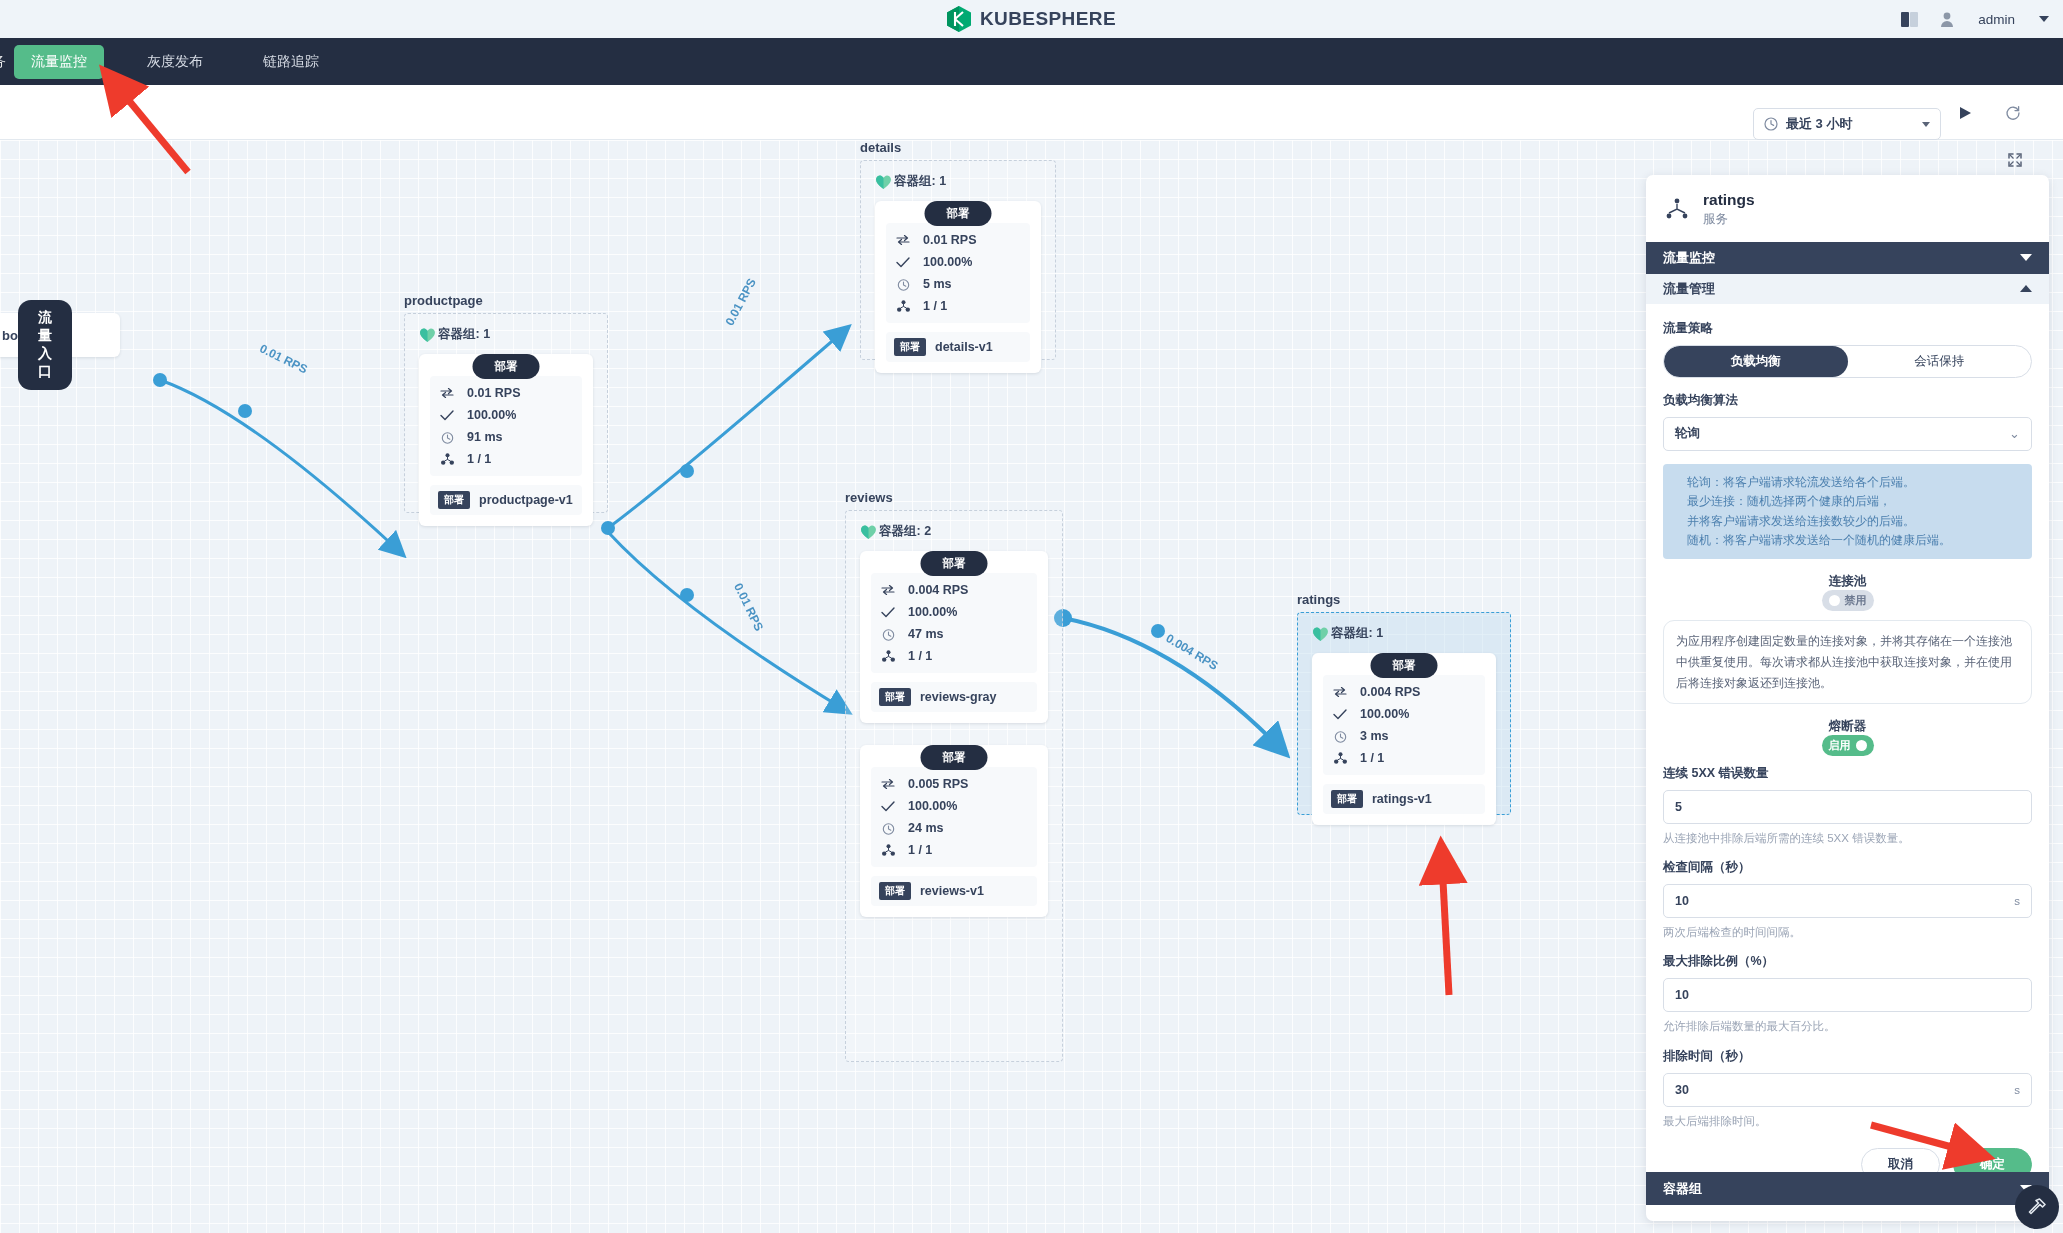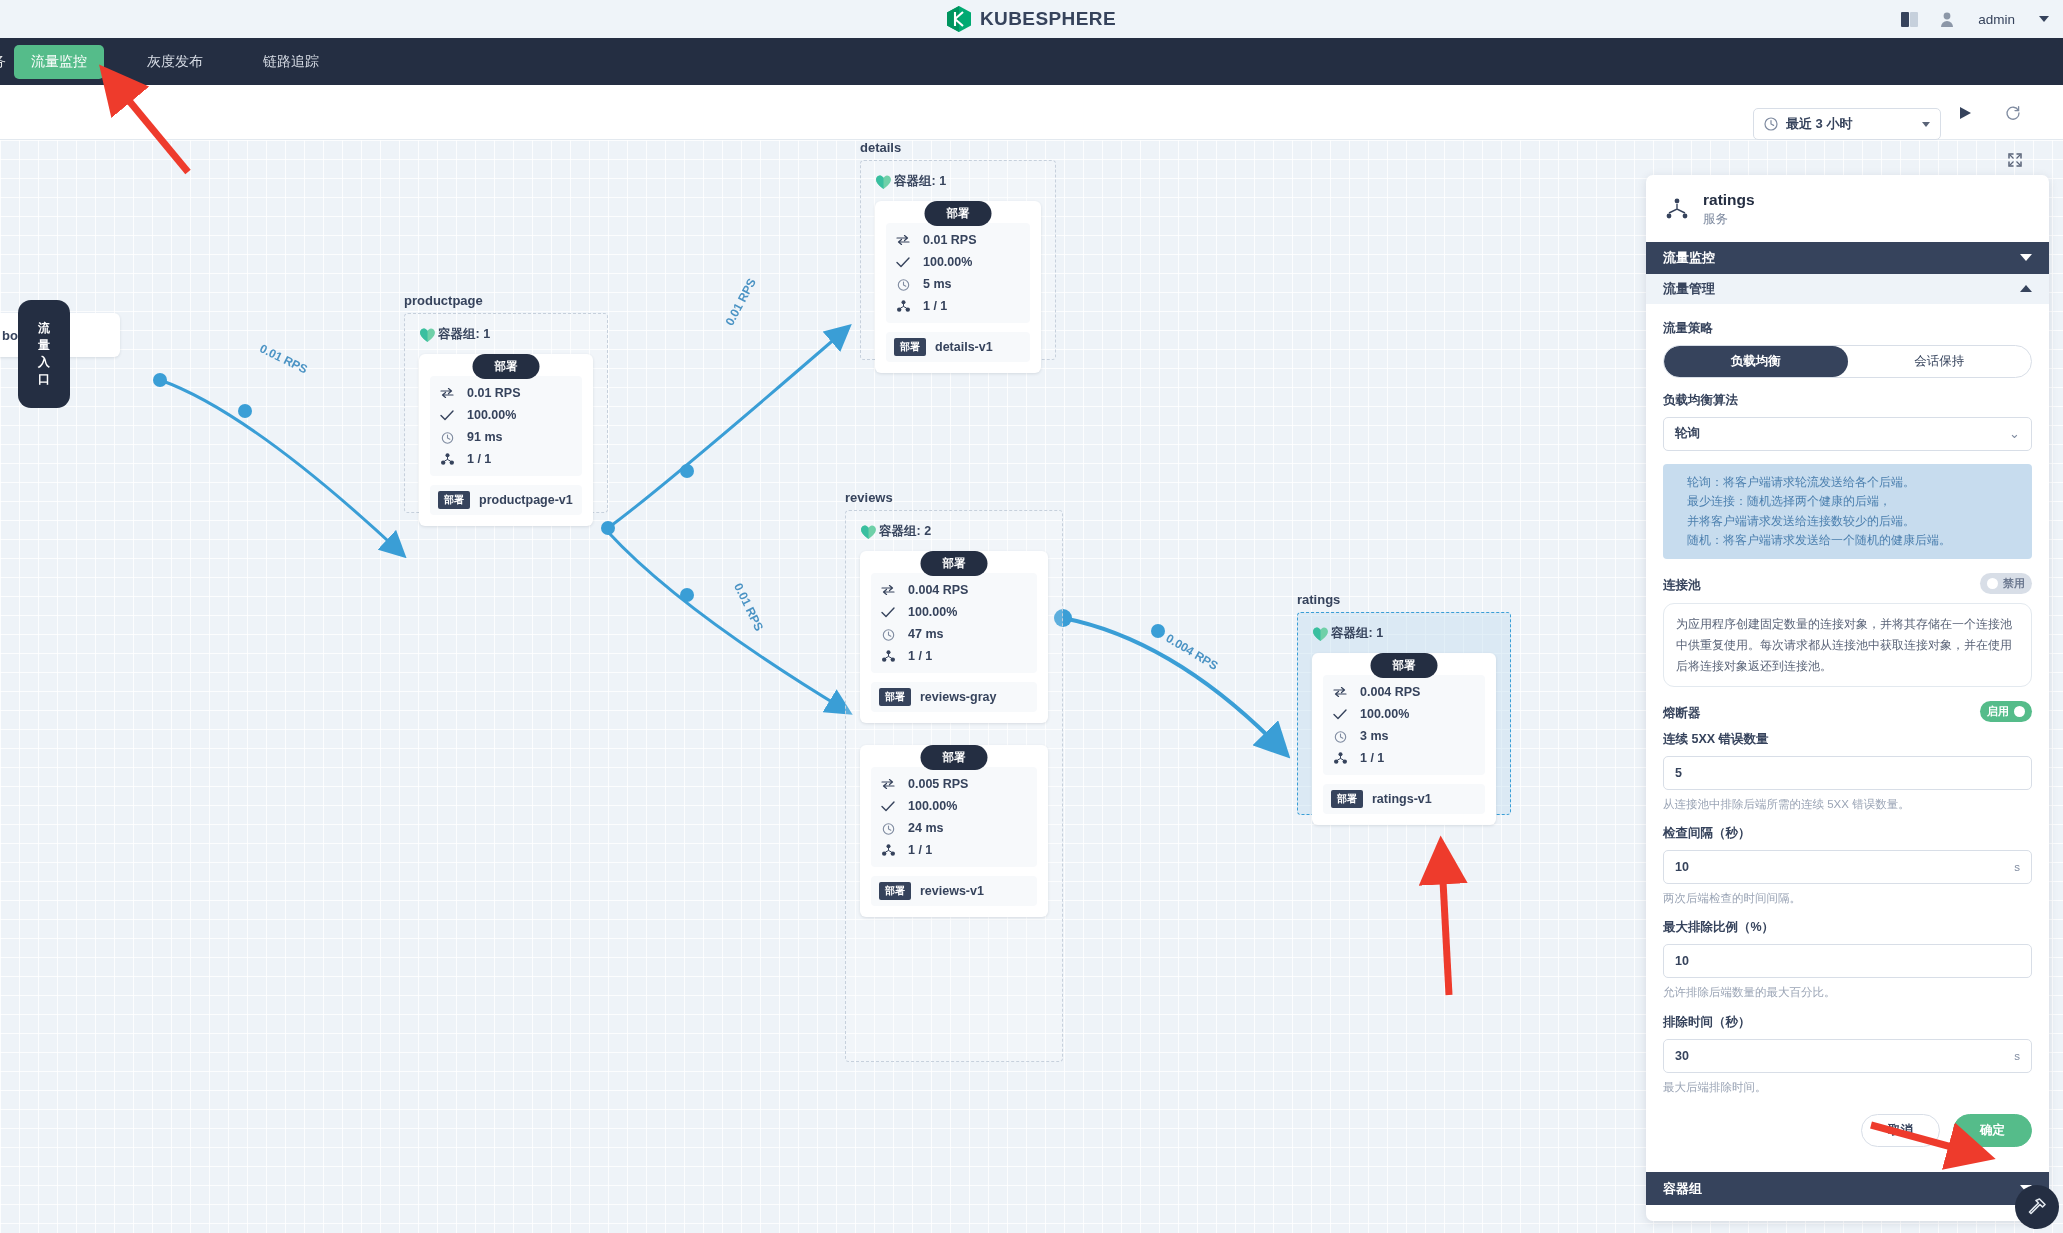--- a/index.html
+++ b/index.html
@@ -109,21 +109,21 @@
   }
   .tag-deploy {
     background: #36435c; color: #fff; font-size: 10px; font-weight: 700;
     padding: 2px 6px; border-radius: 2px; white-space: nowrap;
   }
   .wl-name { font-size: 12.5px; color: #36435c; font-weight: 700; }
   
   .entry-node { position: absolute; z-index: 4; }
   .entry-pill {
     position: absolute; left: 18px; top: 0; background: #242e42; color: #fff;
-    font-size: 12px; font-weight: 700; padding: 20px 20px; border-radius: 13px; z-index: 3;
+    font-size: 14px; font-weight: 700; padding: 9px 20px; border-radius: 13px; z-index: 3;
   }
   .entry-card {
     position: absolute; left: -70px; top: 13px; width: 190px; height: 44px;
     background: #fff; border-radius: 6px; box-shadow: 0 1px 3px rgba(36,46,66,.12);
     display: flex; align-items: center; padding-left: 72px;
   }
   .entry-name { font-size: 13px; font-weight: 700; color: #36435c; }
   
   .edge-lbl {
     position: absolute; font-size: 12px; color: #4b93c4; font-weight: 600;
@@ -163,21 +163,21 @@
   .sel {
     height: 34px; border: 1px solid #d8dee7; border-radius: 5px; background: #fff;
     display: flex; align-items: center; padding: 0 11px; cursor: pointer; margin-bottom: 13px;
   }
   .sel .v { flex: 1; font-size: 12.5px; font-weight: 700; color: #36435c; }
   .chev2 { font-size: 13px; color: #7f8ba0; }
   .tipbox {
     background: #c7dcee; border-radius: 4px; padding: 9px 24px; margin-bottom: 14px;
   }
   .tipbox p { font-size: 12px; color: #4b7fae; line-height: 1.62; }
-  .row-head { display: flex; align-items: flex-end; justify-content: space-between; margin-bottom: 9px; }
+  .row-head { display: flex; align-items: center; justify-content: space-between; margin-bottom: 9px; flex-direction: column; }
   .toggle {
     display: flex; align-items: center; gap: 5px; border-radius: 11px; height: 21px;
     padding: 0 7px; font-size: 11px; font-weight: 700; cursor: pointer;
   }
   .toggle.off { background: #d8dee7; color: #6e7a91; flex-direction: row; }
   .toggle.on  { background: #55bc8a; color: #fff; }
   .tg-dot { width: 11px; height: 11px; border-radius: 50%; background: #fff; }
   .toggle.off .tg-dot { background: #fff; }
   .descbox {
     border: 1px solid #e3e9ef; border-radius: 11px; padding: 10px 12px; margin-bottom: 14px;

